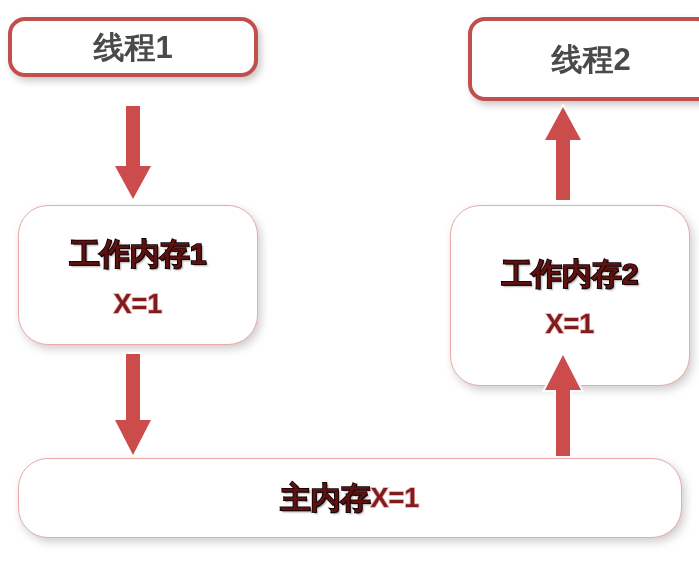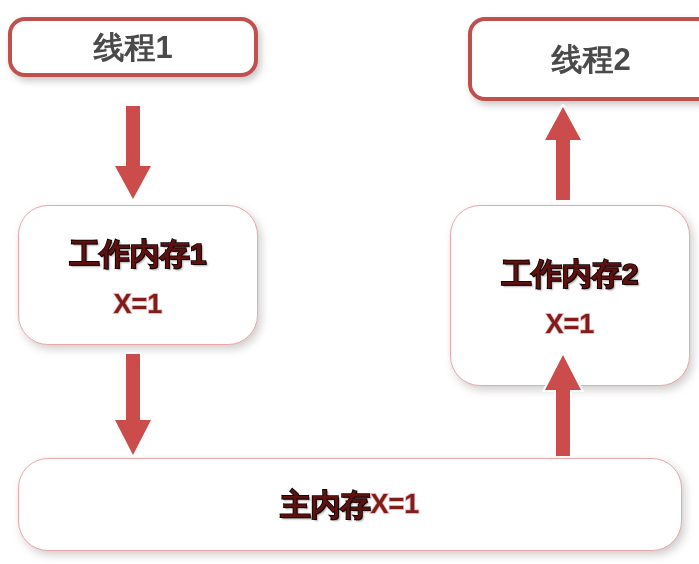--- a/index.html
+++ b/index.html
@@ -52,21 +52,21 @@
   }
 
   #wm1{left:18px;top:205px;width:240px;height:140px;}
   #wm2{left:450px;top:205px;width:240px;height:181px;}
   #wm1 .mem-title,#wm2 .mem-title{margin-top:6px;}
   #wm1 .mem-value,#wm2 .mem-value{margin-top:22px;}
 
   #t1{left:8px;top:17px;width:250px;height:60px;}
   #t2{left:468px;top:17px;width:246px;height:84px;}
 
-  #main-mem{left:18px;top:458px;width:664px;height:93px;
+  #main-mem{left:18px;top:458px;width:664px;height:80px;
             flex-direction:row;align-items:center;justify-content:center;}
   #main-mem .mem-value{margin-left:0px;}
 
   
   .arrow{position:absolute;}
   .arrow svg{display:block;}
   #a1{left:112px;top:104px;}
   #a2{left:112px;top:352px;}
   #a3{left:542px;top:104px;}
   #a4{left:542px;top:352px;}

